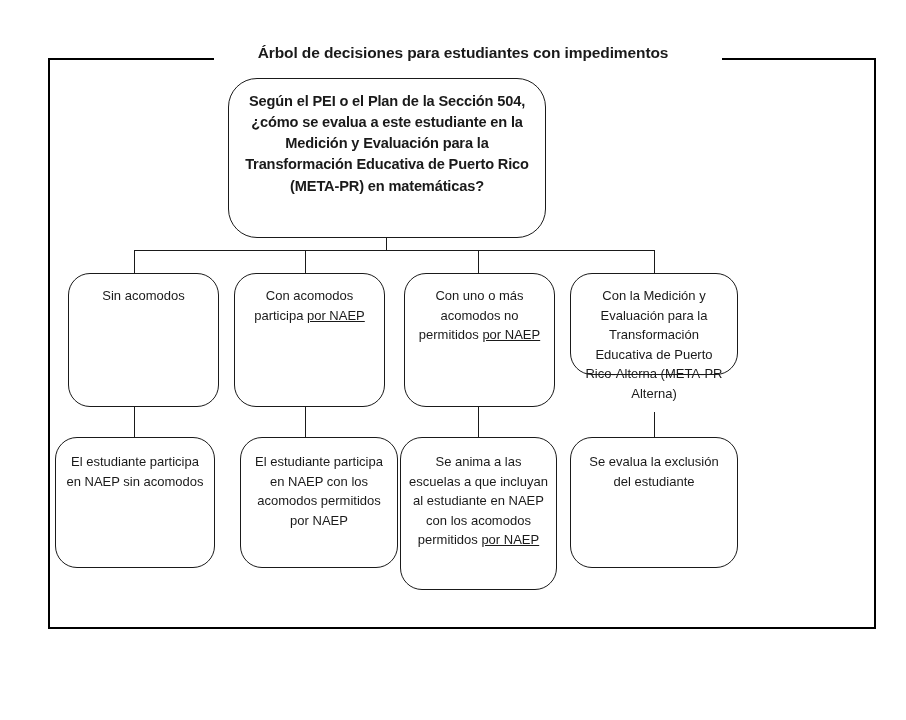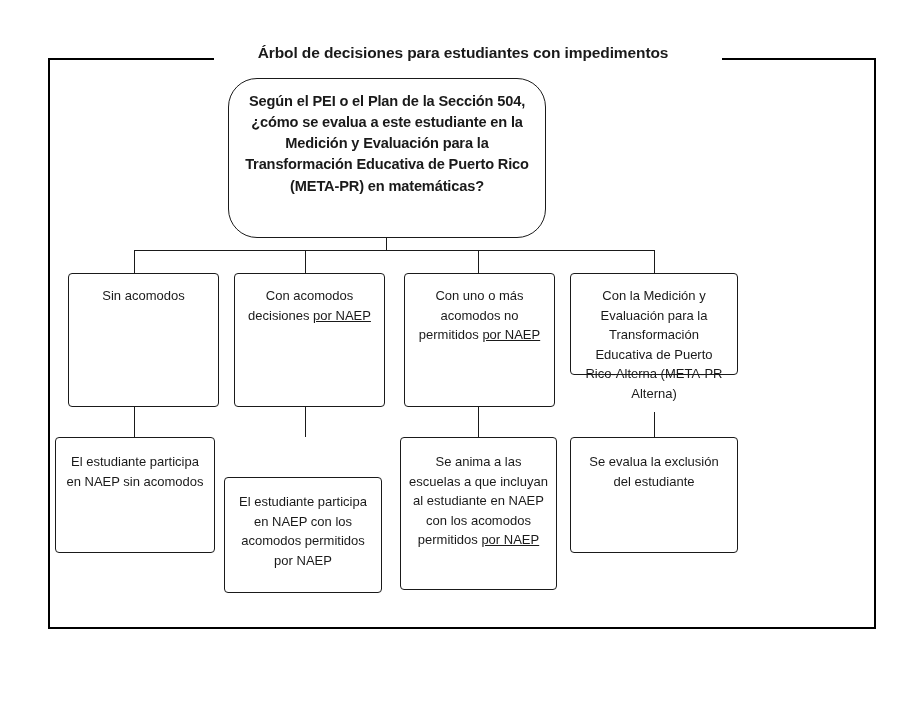--- a/index.html
+++ b/index.html
@@ -46,21 +46,21 @@
     font-weight: bold;
     letter-spacing: -0.1px;
     line-height: 1.1;
     white-space: nowrap;
   }
 
   
   .node {
     position: absolute;
     border: 1.5px solid #1a1a1a;
-    border-radius: 4px;
+    border-radius: 22px;
     background: #ffffff;
     box-sizing: border-box;
     text-align: center;
     display: flex;
     justify-content: center;
   }
   .node .node-text {
     display: block;
     width: 100%;
     padding: 0 8px;
@@ -97,30 +97,30 @@
     padding-top: 12px;
   }
   #node-d1 { left: 68px;  width: 151px; }
   #node-d2 { left: 234px; width: 151px; }
   #node-d3 { left: 404px; width: 151px; }
   #node-d4 { left: 570px; width: 168px; height: 102px; }
 
   
   .node.level3 {
     top: 437px;
-    height: 116px;
+    height: 131px;
     align-items: flex-start;
   }
   .node.level3 .node-text {
     font-size: 13px;
     line-height: 1.5;
     padding-top: 14px;
   }
   #node-o1 { left: 55px;  width: 160px; }
-  #node-o2 { left: 224px; width: 158px; margin-top: 40px; }
+  #node-o2 { left: 240px; width: 158px; }
   #node-o3 { left: 400px; width: 157px; height: 153px; }
   #node-o4 { left: 570px; width: 168px; }
 
   
   .u { text-decoration: underline; }
 
   
   .conn {
     position: absolute;
     background: #1a1a1a;
@@ -164,21 +164,21 @@
   <div class="conn conn-h" id="conn-bus"></div>
   <div class="conn conn-v" id="conn-drop-1"></div>
   <div class="conn conn-v" id="conn-drop-2"></div>
   <div class="conn conn-v" id="conn-drop-3"></div>
   <div class="conn conn-v" id="conn-drop-4"></div>
 
   <div class="node level2" id="node-d1">
     <span class="node-text"><span>Sin acomodos</span><span class="u"></span></span>
   </div>
   <div class="node level2" id="node-d2">
-    <span class="node-text"><span>Con acomodos decisiones </span><span class="u">por NAEP</span></span>
+    <span class="node-text"><span>Con acomodos participa </span><span class="u">por NAEP</span></span>
   </div>
   <div class="node level2" id="node-d3">
     <span class="node-text"><span>Con uno o más acomodos no permitidos </span><span class="u">por NAEP</span></span>
   </div>
   <div class="node level2" id="node-d4">
     <span class="node-text"><span>Con la Medición y Evaluación para la Transformación Educativa de Puerto Rico-Alterna (META-PR Alterna)</span><span class="u"></span></span>
   </div>
 
   <div class="conn conn-v" id="conn-link-1"></div>
   <div class="conn conn-v" id="conn-link-2"></div>

